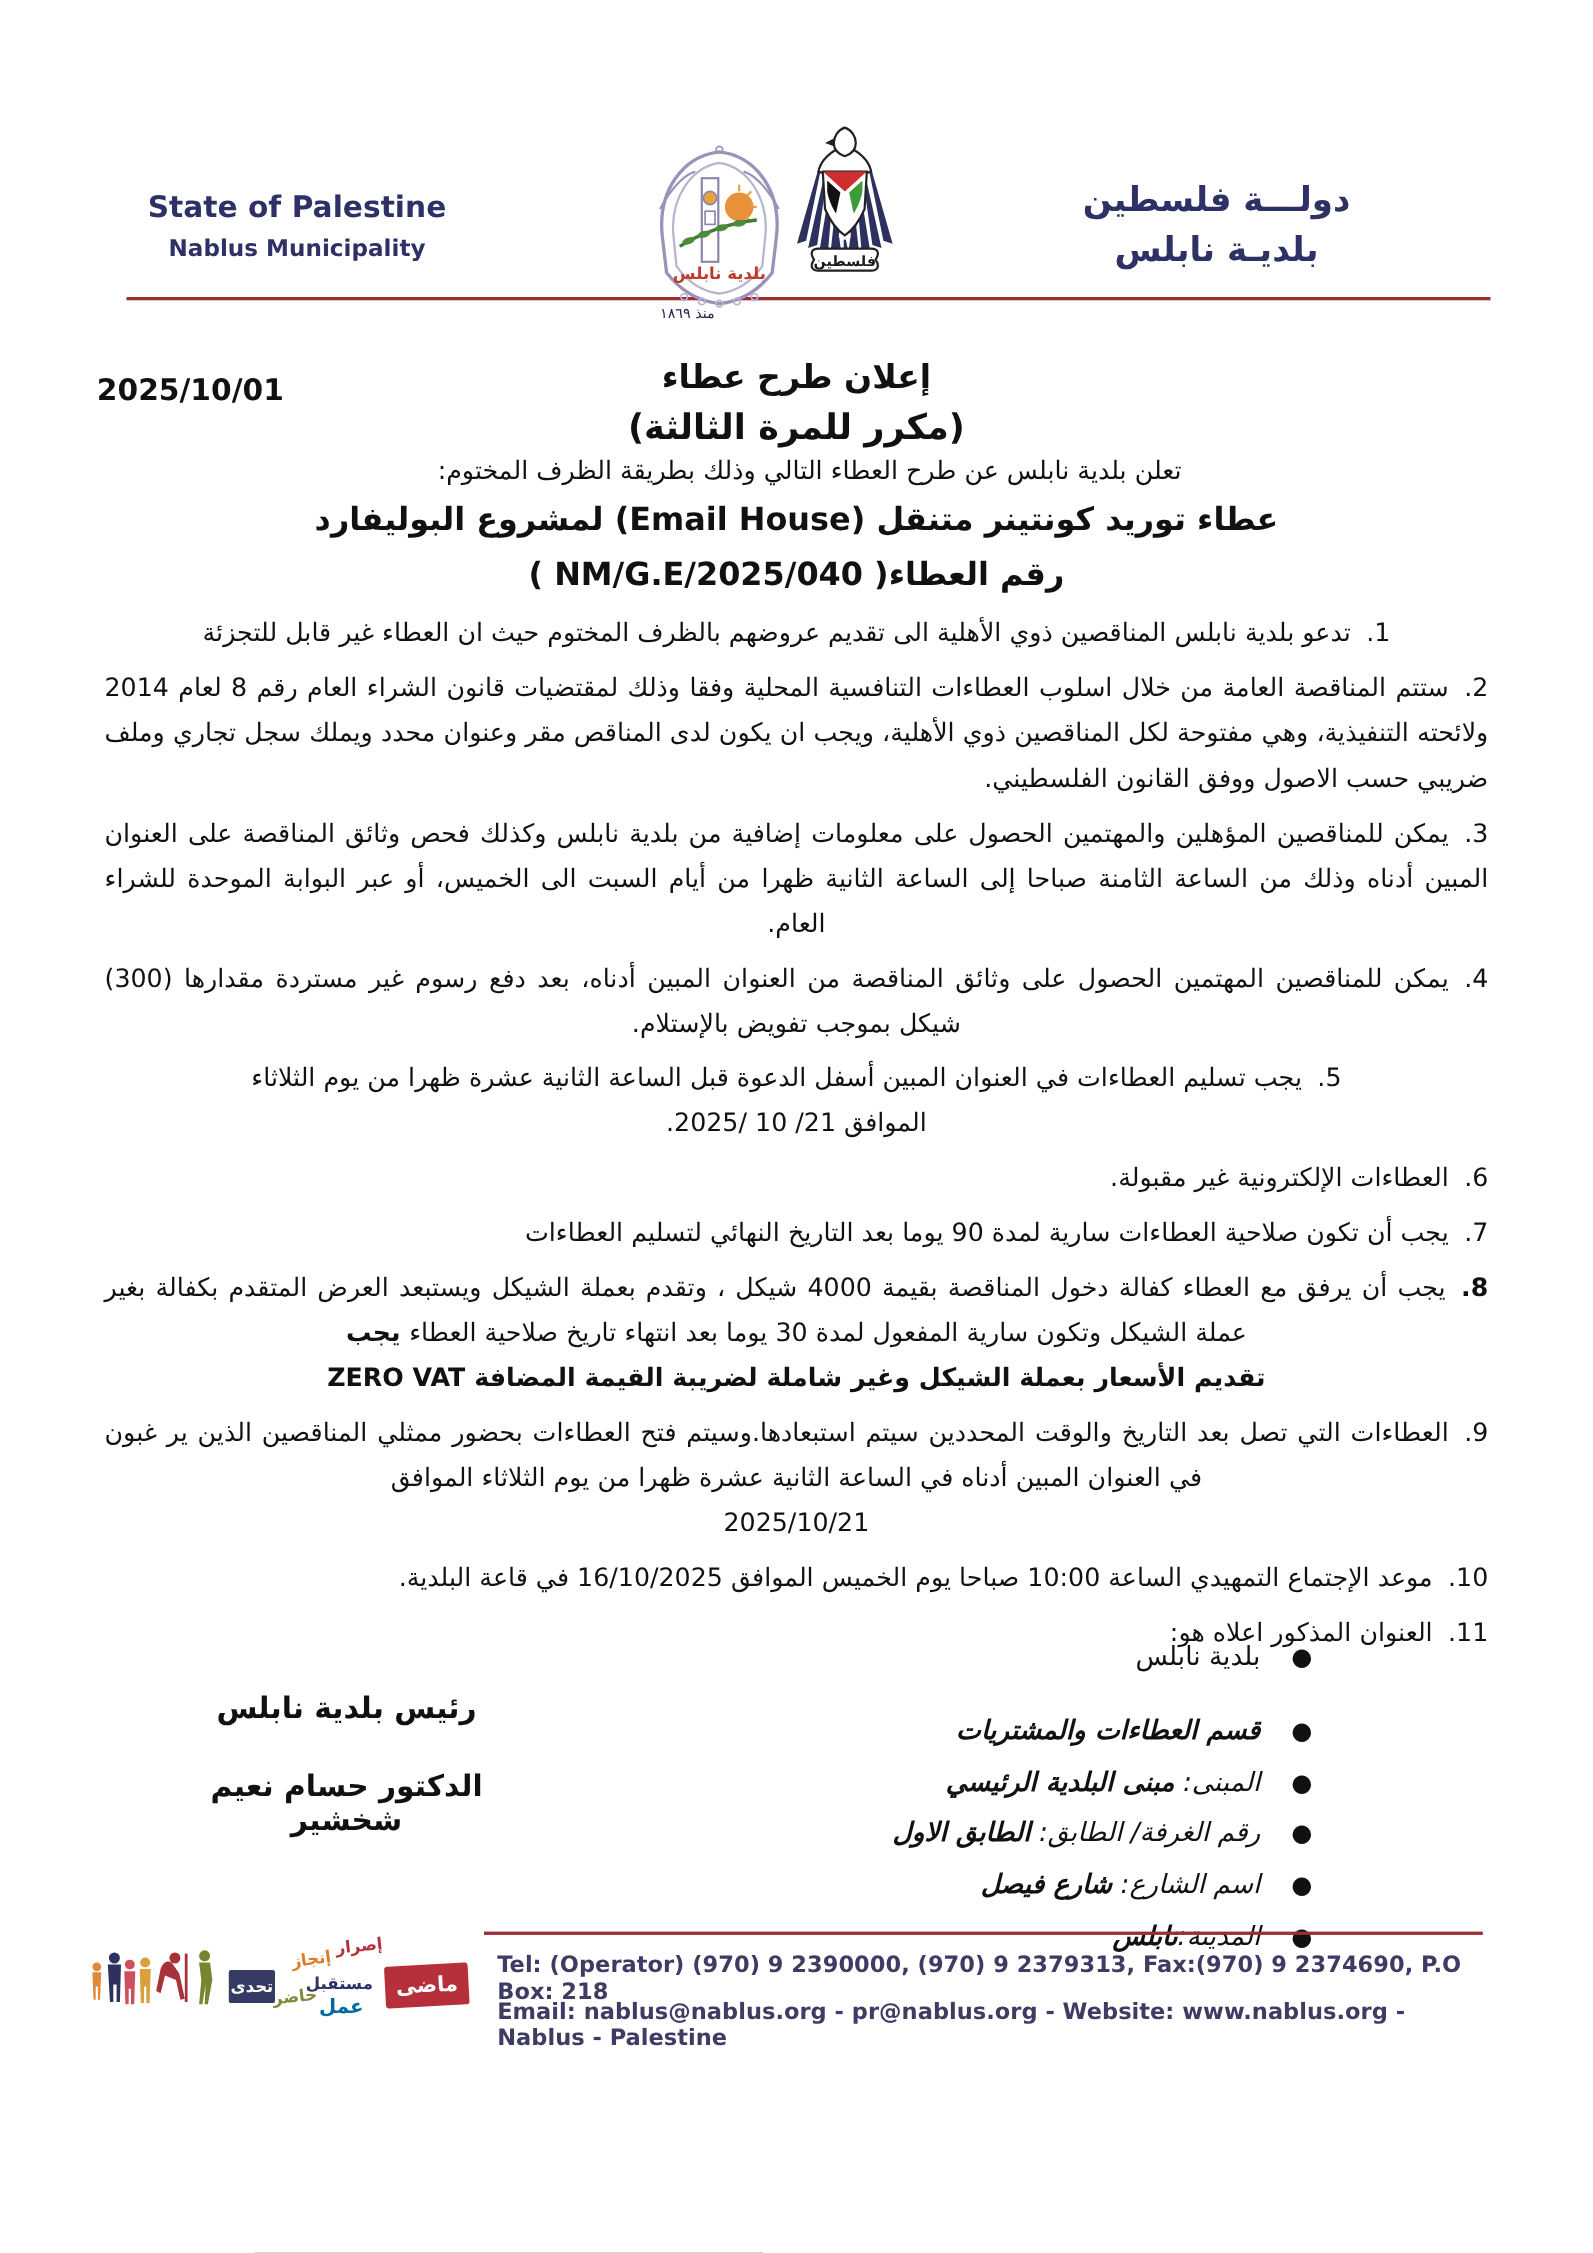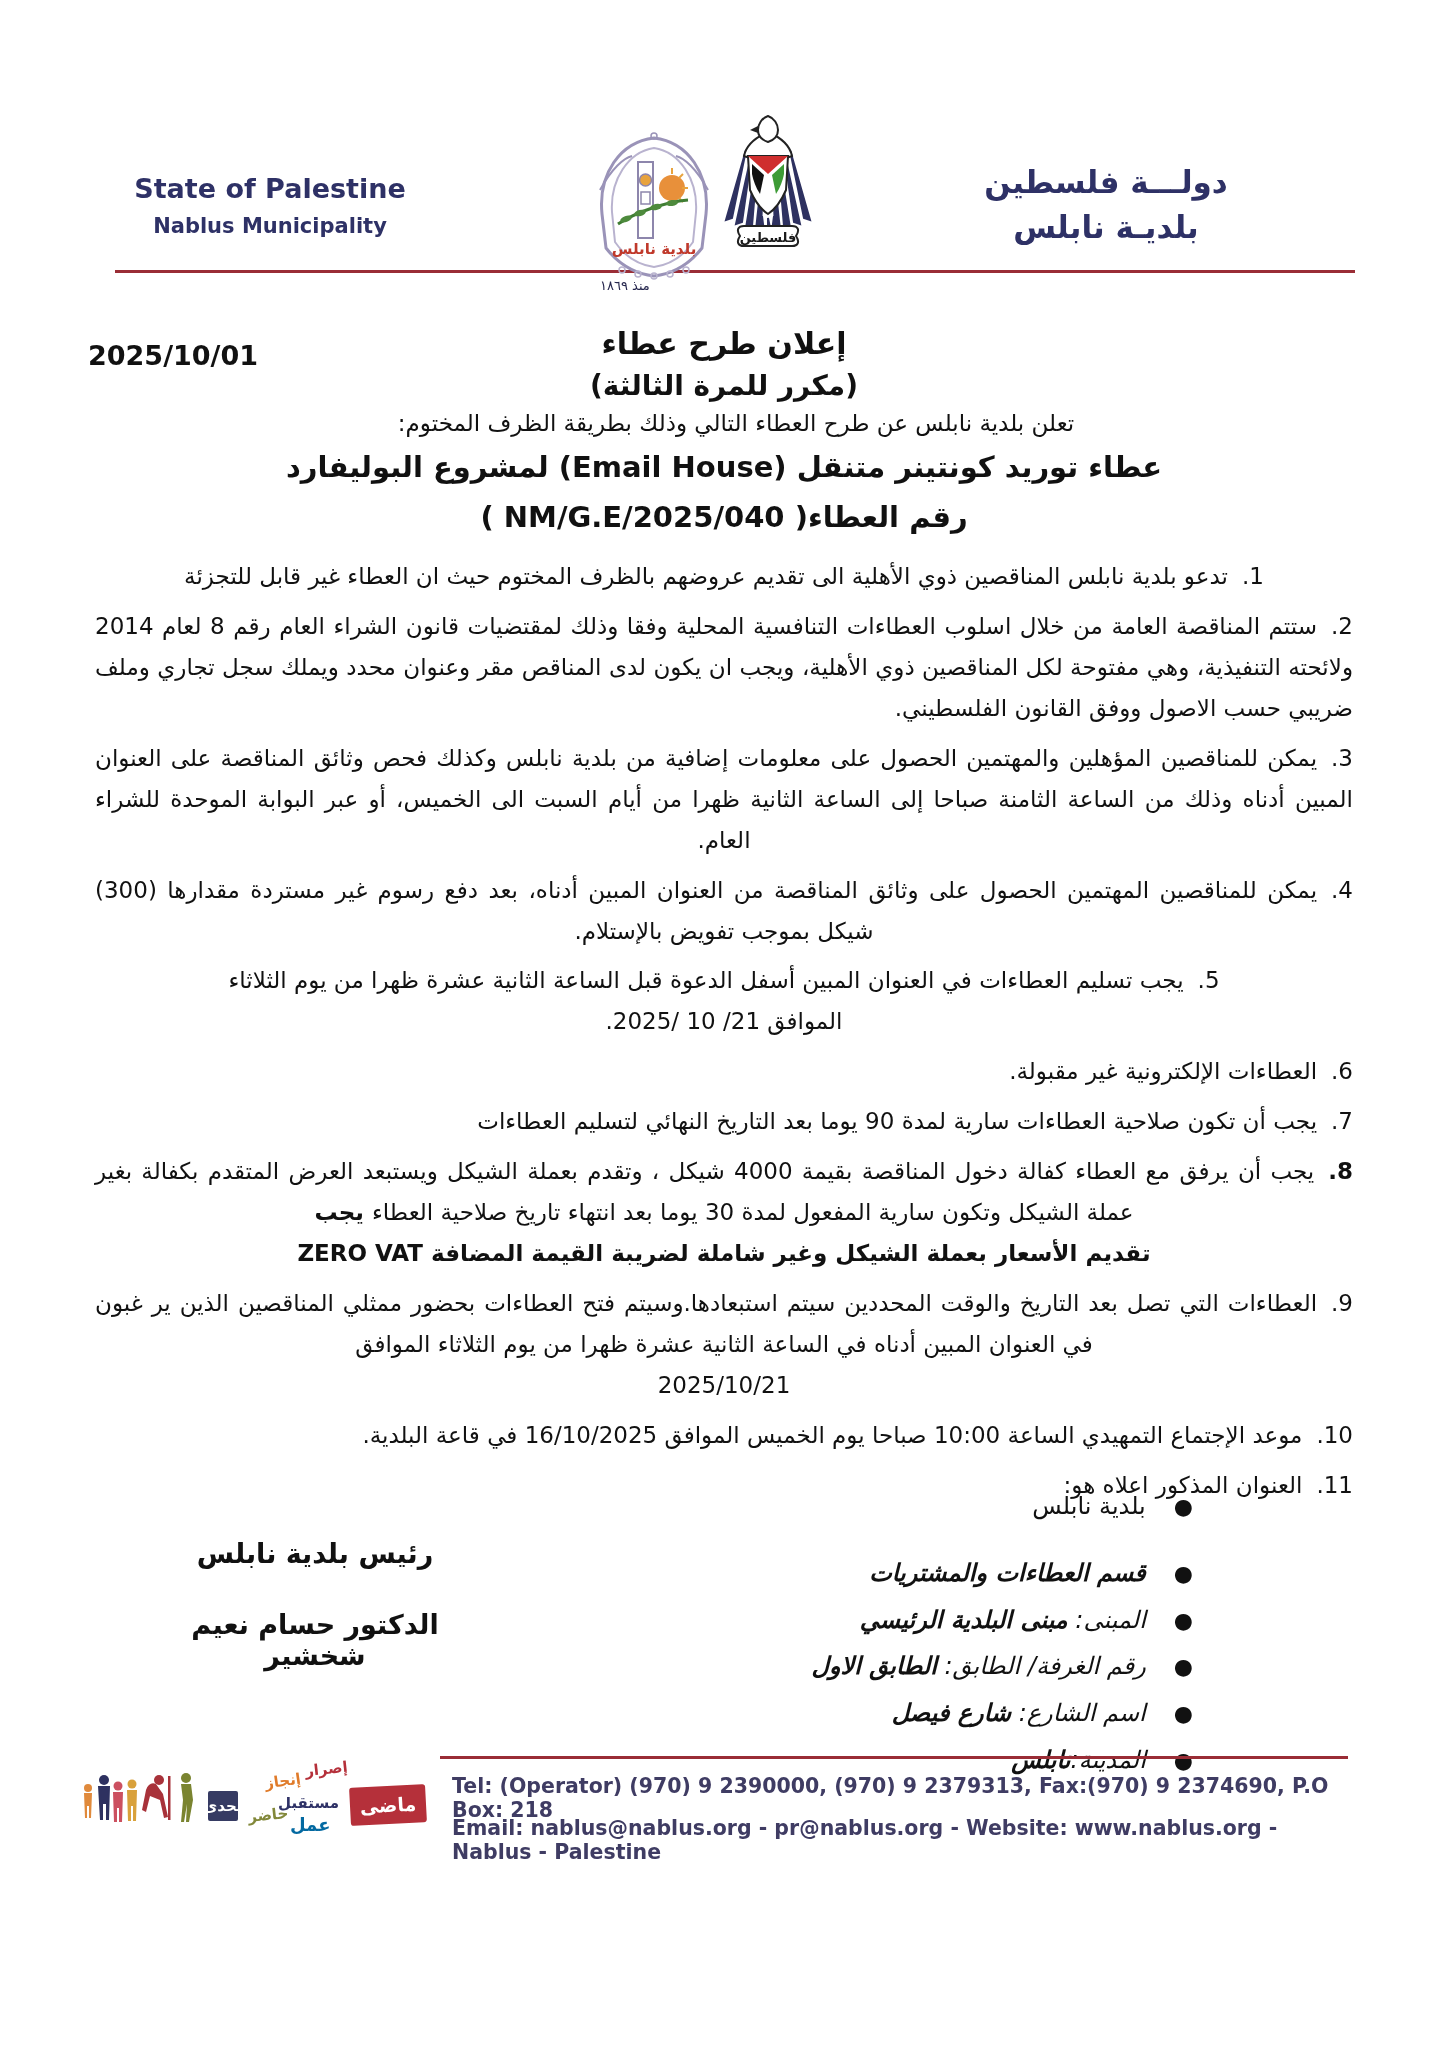--- a/index.html
+++ b/index.html
@@ -17,21 +17,21 @@
     color:#2e3166;font-weight:bold;font-size:31px;line-height:1.45;direction:rtl;}
   .hdr-line{position:absolute;left:115px;top:270px;width:1240px;height:3px;background:#9a2d36;}
   .emblem-city{position:absolute;left:592px;top:128px;width:124px;height:152px;}
   .emblem-eagle{position:absolute;left:716px;top:112px;width:104px;height:152px;}
   .since{position:absolute;left:600px;top:278px;width:110px;text-align:left;
     font-size:13px;color:#25264d;direction:rtl;}
   
   .doc-date{position:absolute;left:88px;top:340px;font-weight:bold;font-size:27px;direction:ltr;}
   .title-block{position:absolute;left:0;top:326px;width:100%;text-align:center;direction:rtl;}
   .title-block .t1{font-size:30px;font-weight:bold;}
-  .title-block .t2{font-size:28px;font-weight:bold;margin-top:8px;}
+  .title-block .t2{font-size:32px;font-weight:bold;margin-top:8px;}
   .title-block .t3{font-size:23px;margin-top:8px;padding-left:24px;}
   .title-block .t4{font-size:29px;font-weight:bold;margin-top:14px;}
   .title-block .t5{font-size:29px;font-weight:bold;margin-top:16px;}
   
   .tender-list{position:absolute;right:95px;left:95px;top:556px;direction:rtl;
     font-size:23px;line-height:1.78;}
   .tender-list .li{text-align:justify;margin-bottom:9px;}
   .tender-list .li.multi{text-align:justify;text-align-last:center;}
   .tender-list .num{margin-left:14px;}
   .tender-list .num.b{font-weight:bold;}
@@ -56,21 +56,21 @@
   .motto{position:absolute;left:68px;top:1758px;width:375px;height:100px;}
   .motto span{position:absolute;white-space:nowrap;font-weight:bold;direction:rtl;}
   .motto .w-israr{left:237px;top:2px;color:#b5303a;font-size:15px;transform:rotate(-6deg);}
   .motto .w-injaz{left:197px;top:14px;color:#e07b2a;font-size:15px;transform:rotate(-8deg);}
   .motto .w-mustaqbal{left:210px;top:36px;color:#2e3166;font-size:15px;}
   .motto .w-amal{left:222px;top:56px;color:#0369a1;font-size:18px;}
   .motto .w-hadir{left:180px;top:48px;color:#82883a;font-size:15px;transform:rotate(-6deg);}
   .motto .box{display:flex;align-items:center;justify-content:center;color:#fff;}
   .motto .box-madi{position:absolute;left:282px;top:28px;width:76px;height:38px;background:#b5303a;
     font-size:19px;transform:rotate(-3deg);border-radius:3px;}
-  .motto .box-tahadda{position:absolute;left:140px;top:33px;width:30px;height:30px;background:#363b63;
+  .motto .box-tahadda{position:absolute;left:140px;top:33px;width:42px;height:30px;background:#363b63;
     font-size:15px;border-radius:2px;}
 </style>
 </head>
 <body>
 
 <div class="page">
 
   <div class="hdr-en">
     <div class="l1">State of Palestine</div>
     <div class="l2">Nablus Municipality</div>

